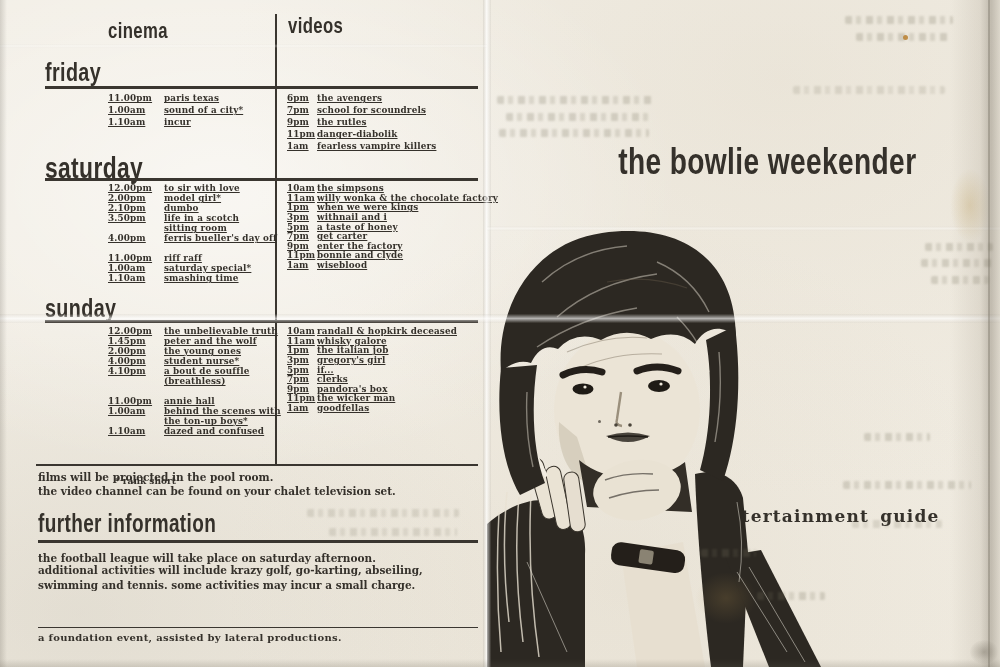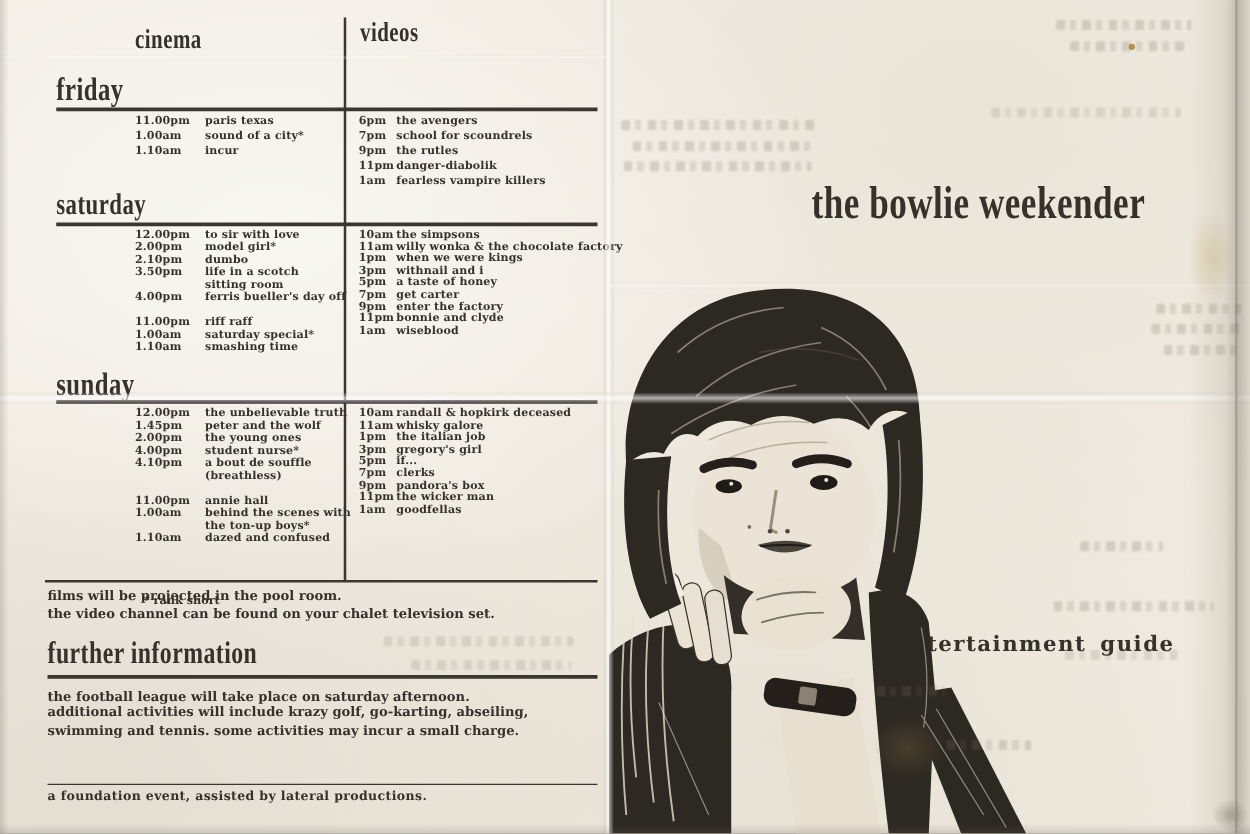--- a/index.html
+++ b/index.html
@@ -6,27 +6,27 @@
   .page{position:relative;width:1000px;height:667px;overflow:hidden;
     font-family:"DejaVu Serif",serif;color:var(--ink,#35312b);
     background:
       radial-gradient(ellipse at 22% 28%, rgba(255,255,255,.55), transparent 42%),
       radial-gradient(ellipse at 78% 12%, rgba(216,206,186,.28), transparent 50%),
       radial-gradient(ellipse at 62% 88%, rgba(208,198,178,.22), transparent 45%),
       radial-gradient(ellipse at 8% 92%, rgba(190,184,170,.25), transparent 35%),
       linear-gradient(#f2eee5,#efeadf);}
   .abs{position:absolute;}
   
-  .head{font-family:Liberation Serif, serif;font-weight:bold;color:#35312b;white-space:nowrap;}
+  .head{font-family:Liberation Sans, sans-serif;font-weight:bold;color:#35312b;white-space:nowrap;}
   .cond{display:inline-block;transform:scaleX(.76);transform-origin:0 50%;letter-spacing:.5px;}
   .cond-r{display:inline-block;transform:scaleX(.76);transform-origin:100% 50%;letter-spacing:.5px;}
   .rule{position:absolute;background:#3a3630;}
   
   .list{position:absolute;display:flex;flex-direction:column;font-size:8.8px;font-weight:bold;letter-spacing:.15px;}
-  .row{display:flex;align-items:flex-start;line-height:1.05;}
+  .row{display:flex;align-items:center;line-height:1.05;text-decoration:underline;}
   .cin .t{width:56px;flex:none;}
   .vid .t{width:30px;flex:none;}
   .n{white-space:nowrap;}
   .rh12 .row{height:12px;}
   .rh10 .row{height:10px;}
   .rh96 .row{height:9.6px;}
   .note{position:absolute;font-weight:bold;white-space:nowrap;}
   
   .fold-v{position:absolute;top:0;height:667px;width:8px;
     background:linear-gradient(90deg,rgba(110,104,92,.14),rgba(255,255,255,.7) 45%,rgba(110,104,92,.10));}
@@ -84,21 +84,21 @@
       <div class="row">
         <span class="t">11pm</span>
         <span class="n">danger-diabolik</span>
       </div>
       <div class="row">
         <span class="t">1am</span>
         <span class="n">fearless vampire killers</span>
       </div>
     </div>
 
-  <div class="abs head" style="left:45px;top:151px;font-size:24px;"><span class="cond">saturday</span></div>
+  <div class="abs head" style="left:45px;top:151px;font-size:30px;"><span class="cond">saturday</span></div>
   <div class="rule" style="left:45px;top:178px;width:433px;height:3px;"></div>
   <div class="list cin rh10" style="left:108px;top:184px;width:170px;">
 
   <div class="row">
         <span class="t">12.00pm</span>
         <span class="n">to sir with love</span>
       </div>
       <div class="row">
         <span class="t">2.00pm</span>
         <span class="n">model girl*</span>

